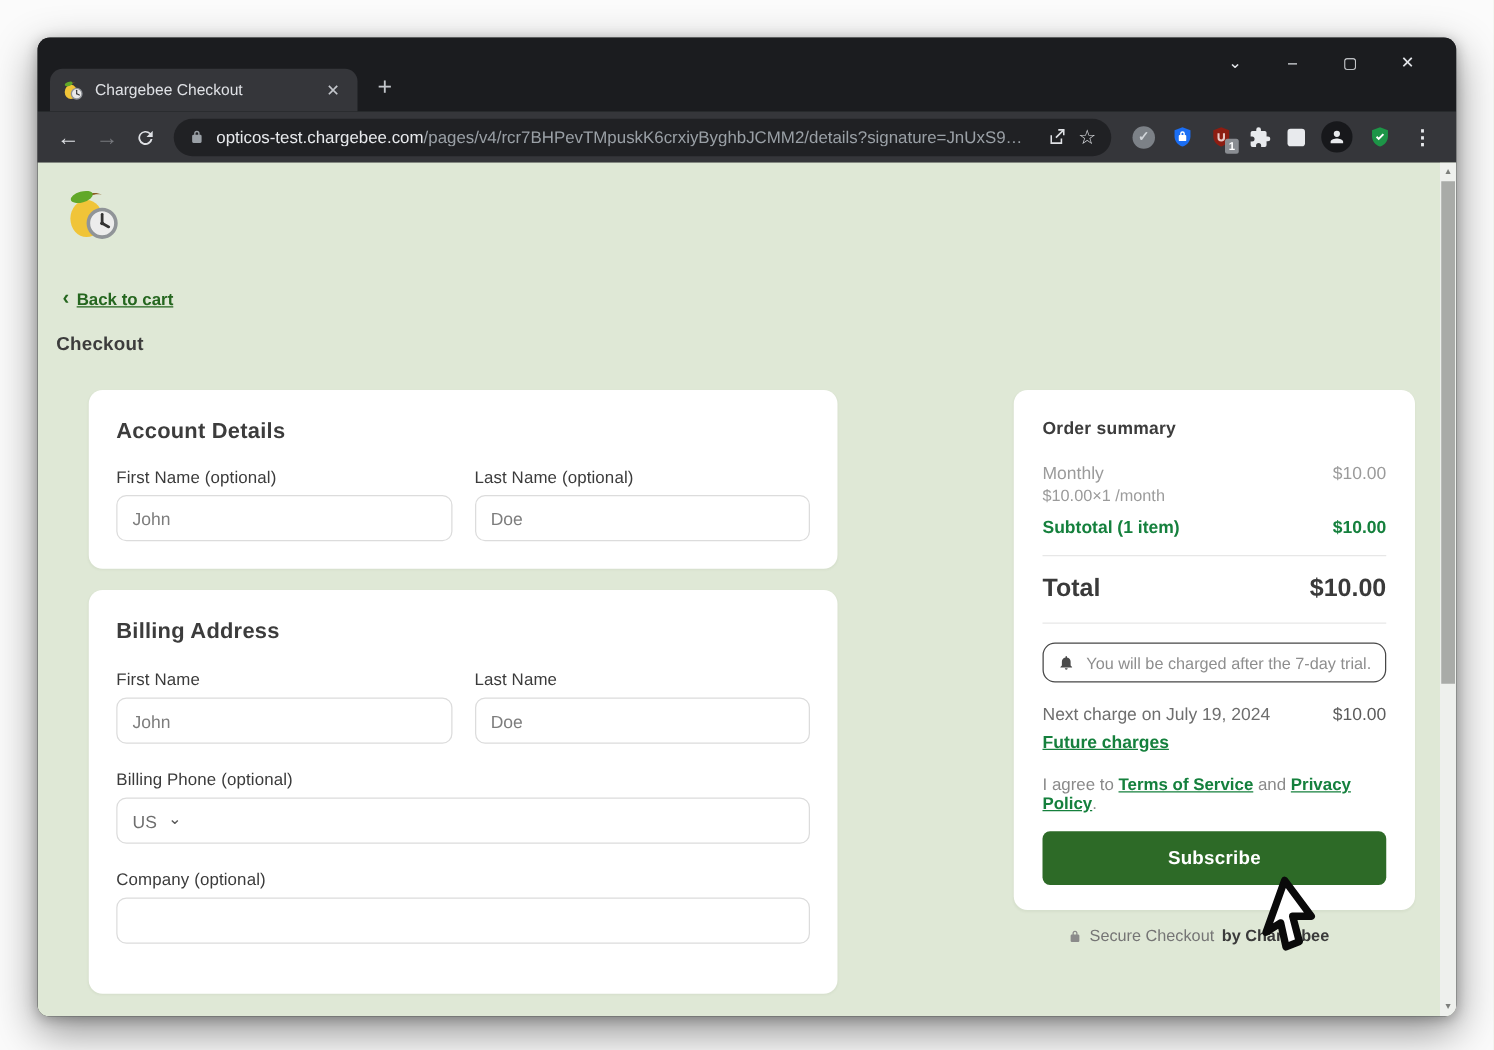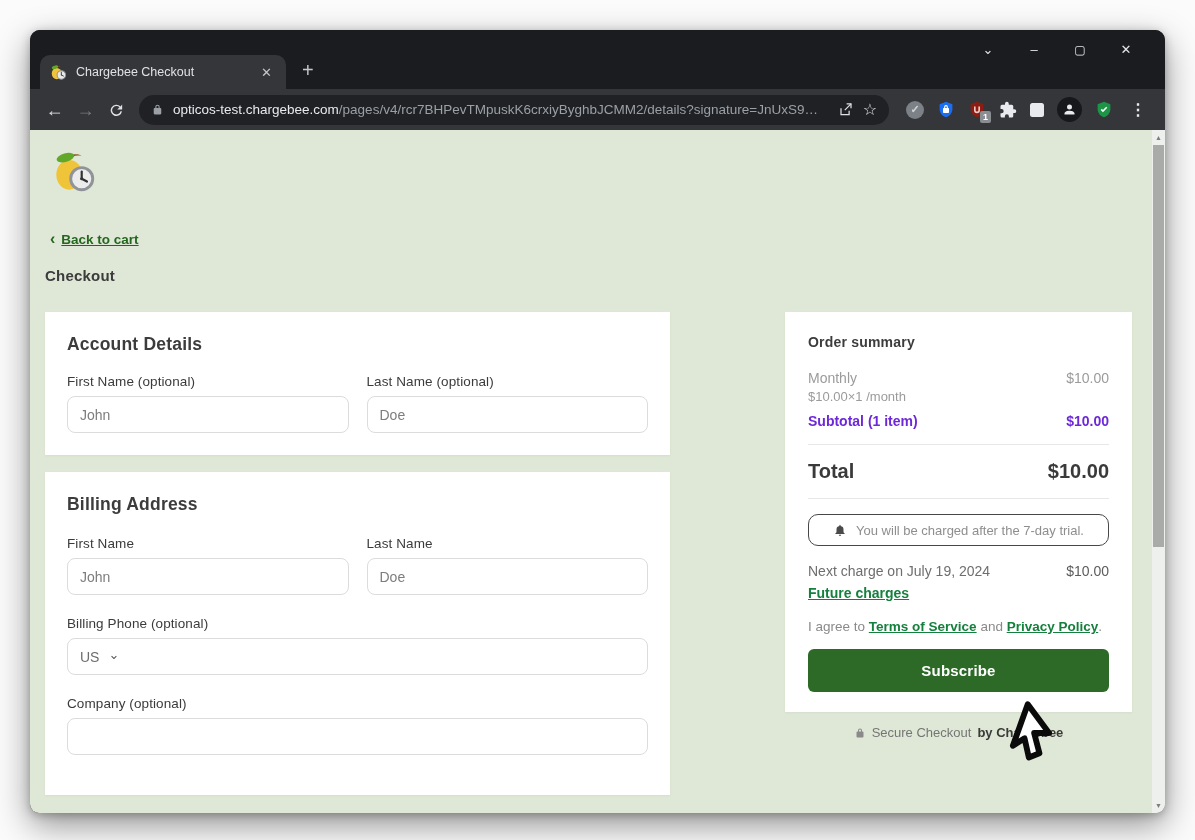--- a/index.html
+++ b/index.html
@@ -58,21 +58,21 @@
 
   .backlink{ position:absolute; left:20px; top:100px; color:#25661f; font-size:13.5px; font-weight:bold; display:flex; align-items:center; gap:6px; cursor:pointer;}
   .backlink .chev{ font-size:16px; font-weight:bold; text-decoration:none; }
   .backlink .lbl{ text-decoration:underline; }
 
   .page-title{ position:absolute; left:15px; top:137px; font-size:15px; font-weight:600; color:#3c3c3c; letter-spacing:.2px; }
 
   .left-col{ position:absolute; left:15px; top:182px; width:625px; }
   .right-col{ position:absolute; left:755px; top:182px; width:347px; }
 
-  .card{ background:#fff; border-radius:0; padding:22px; box-shadow:0 1px 2px rgba(60,80,50,.06); }
+  .card{ background:#fff; border-radius:11px; padding:22px; box-shadow:0 1px 2px rgba(60,80,50,.06);margin-left:26px; }
 
   .card h2{ font-size:17.5px; font-weight:600; color:#3c3c3c; letter-spacing:.2px; }
   .acc-card h2{ margin-bottom:19px; }
   .bill-card{ margin-top:17px; padding-bottom:40px; }
   .bill-card h2{ margin-bottom:21px; }
 
   .form-row{ display:flex; gap:18px; }
   .form-col{ flex:1; min-width:0; }
   .f-label{ display:block; font-size:13.5px; color:#3b3b3b; font-weight:500; margin-bottom:7px; letter-spacing:.1px;}
   .f-input{
@@ -86,21 +86,21 @@
     display:flex; align-items:center; padding:0 12px; gap:9px; font-size:14px; color:#6e6e6e; background:#fff; cursor:pointer;
   }
   .phone-select .sel-chev{ font-size:13px; color:#5a5a5a; margin-top:-4px; }
 
   
   .sum-card{ padding:22px 23px 20px; }
   .sum-card h2{ font-size:14px; margin-bottom:20px; }
   .sum-row{ display:flex; justify-content:space-between; align-items:baseline; }
   .muted{ color:#9b9b9b; font-size:14px; }
   .plan-detail{ color:#9b9b9b; font-size:13px; margin-top:3px; }
-  .subtotal-row{ margin-top:9px; font-size:14px; font-weight:bold; color:#6d28d9;gap:25px; }
+  .subtotal-row{ margin-top:9px; font-size:14px; font-weight:bold; color:#15803d;gap:25px; }
   .hr{ border:none; border-top:1px solid #e7e7e7; margin:15px 0; }
   .total-row{ font-size:20px; font-weight:600; color:#3a3a3a;text-align:center; }
   .notice{
     margin-top:9px; border:1.5px solid #474747; border-radius:10px; height:32px;
     display:flex; align-items:center; justify-content:center; gap:9px; padding:0 10px;
   }
   .notice-text{ color:#8e8e8e; font-size:13px; white-space:nowrap; }
   .nextcharge-row{ margin-top:17px; font-size:14px; color:#6e6e6e; }
   .nextcharge-row .val{ color:#5c5c5c; }
   .green-link{ color:#15803d; font-weight:bold; text-decoration:underline; cursor:pointer; }

